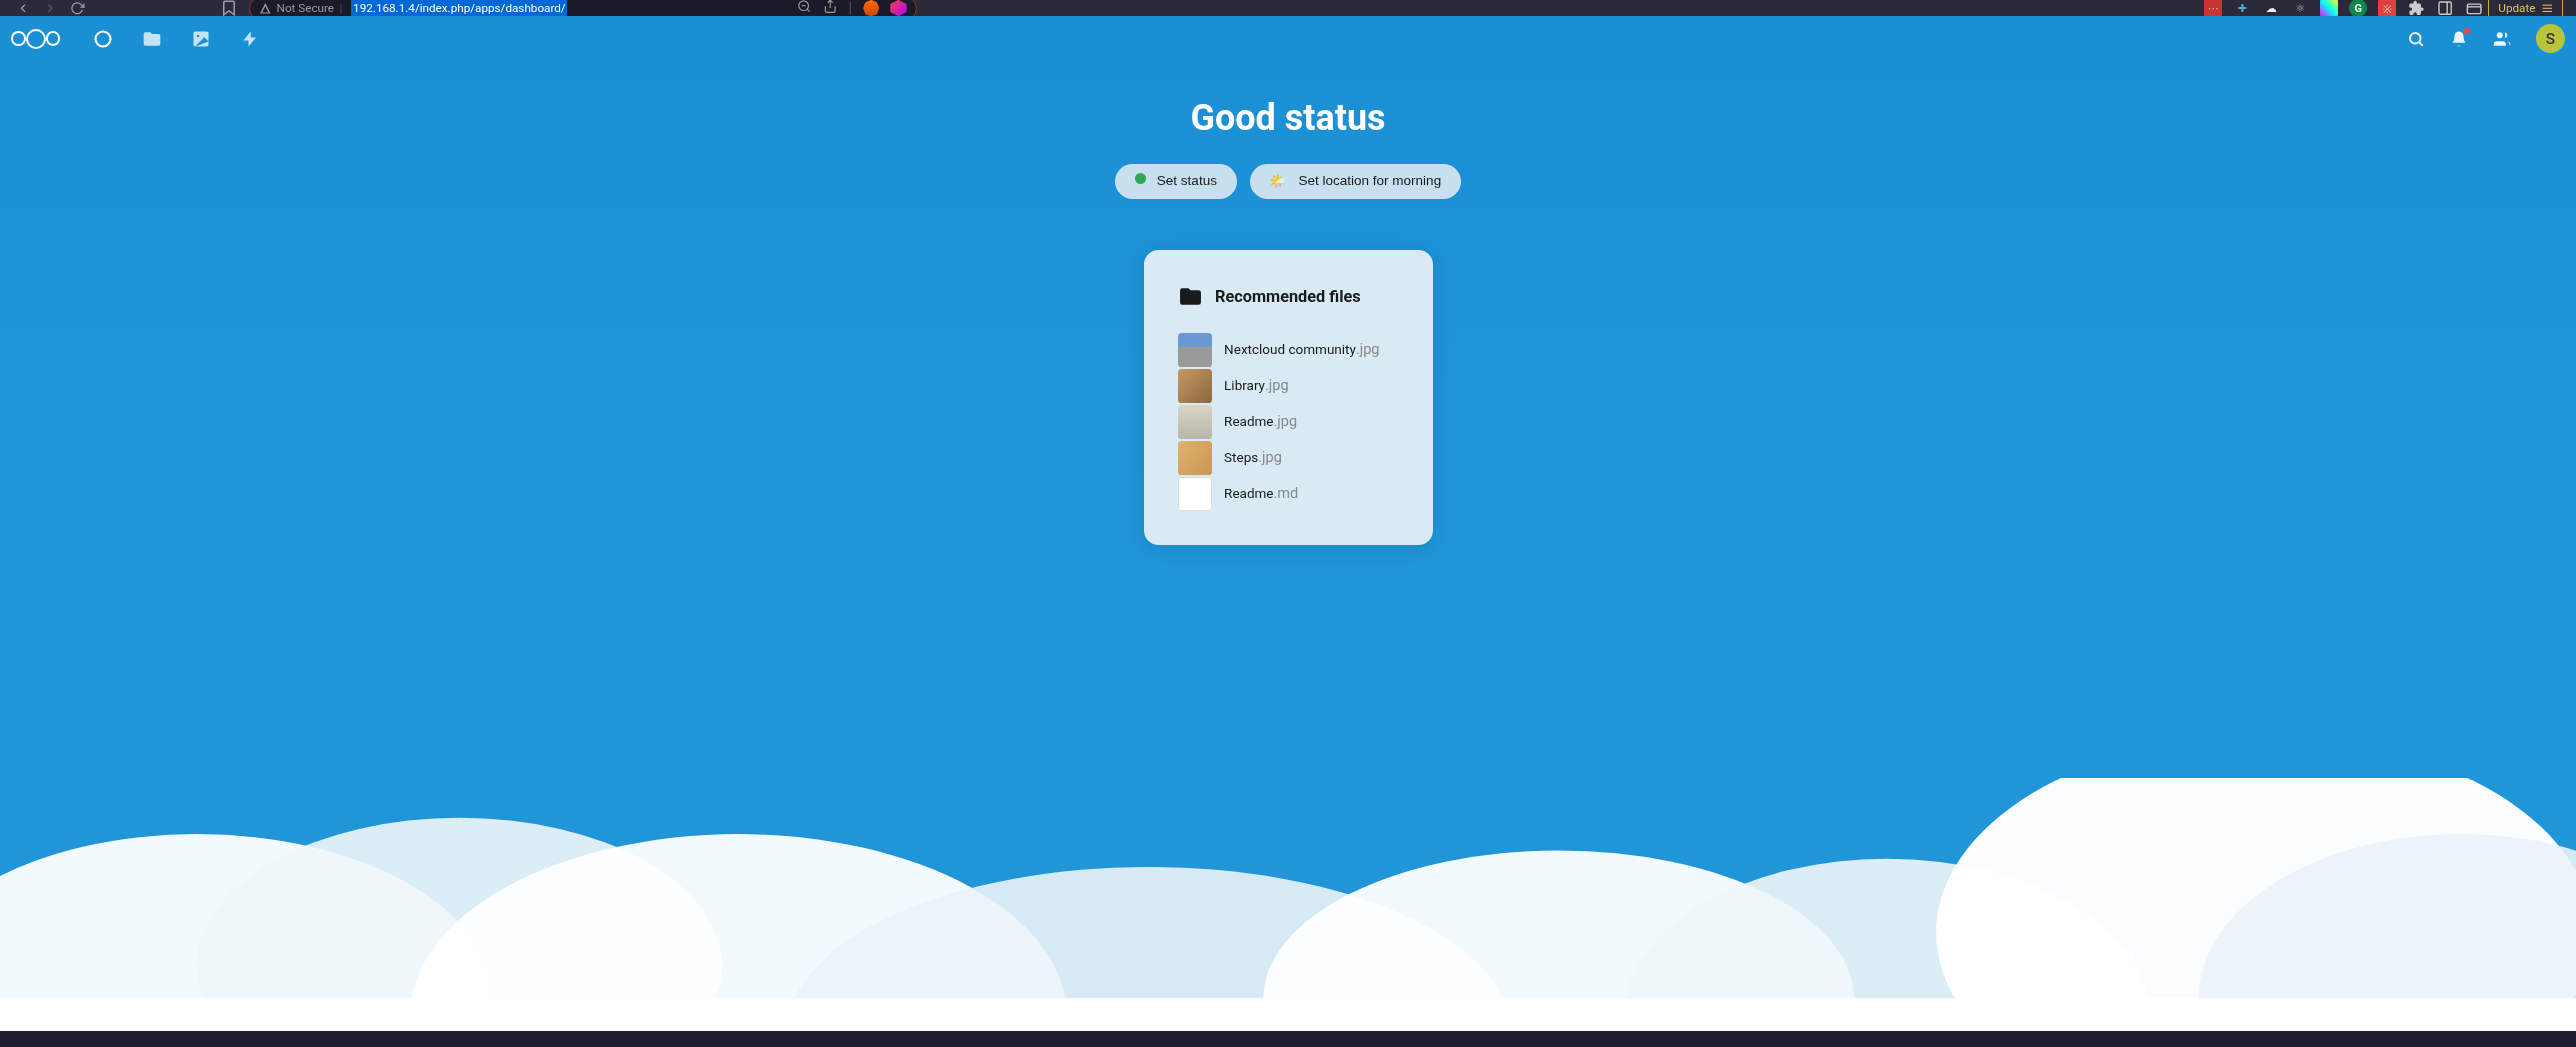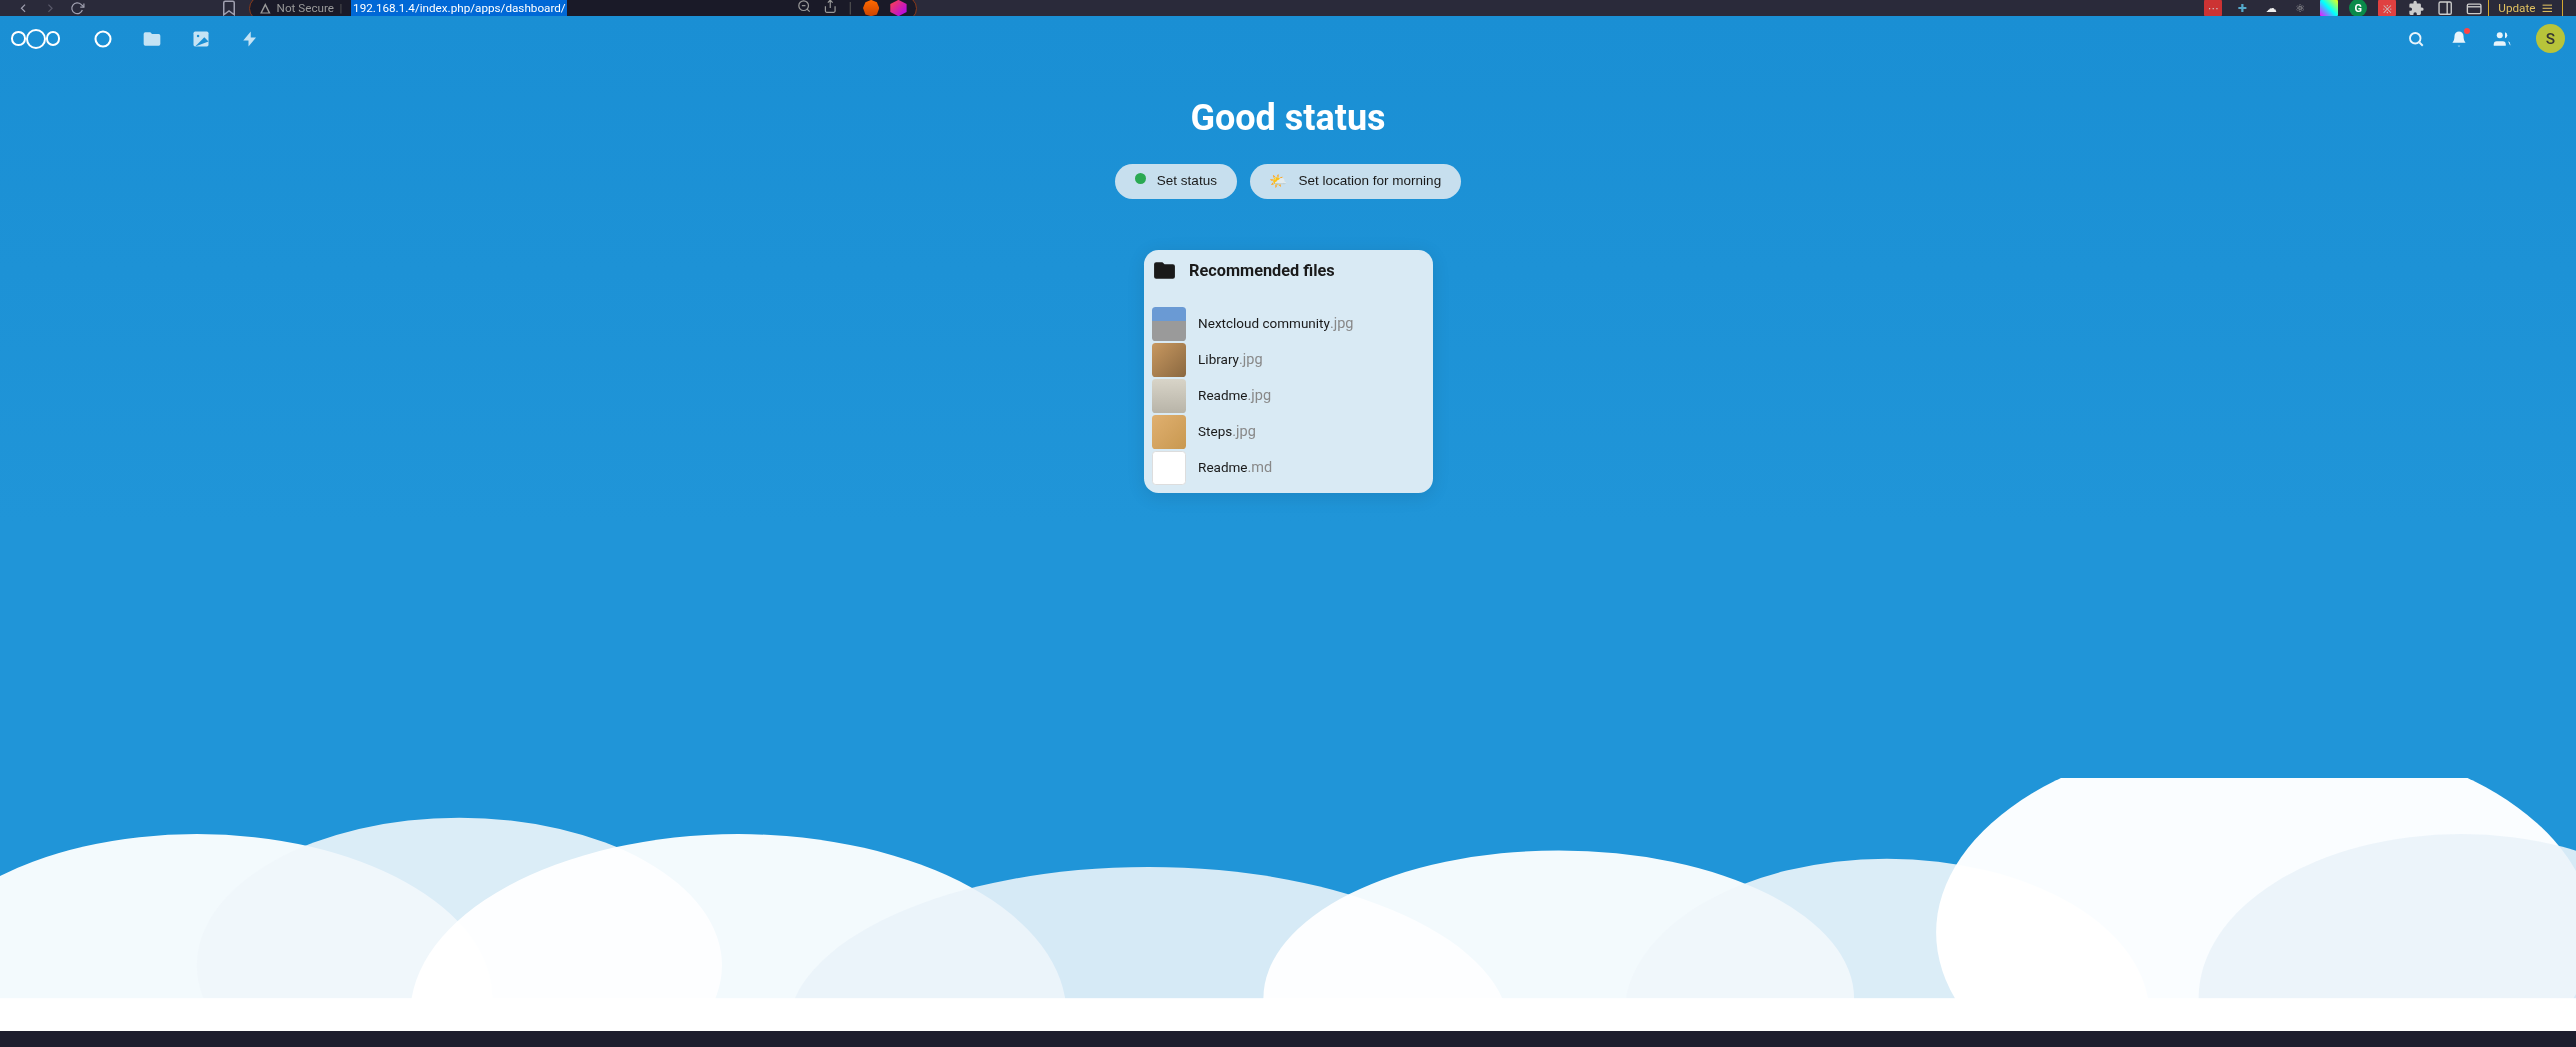--- a/index.html
+++ b/index.html
@@ -252,21 +252,21 @@
       border-radius: 50%;
     }
     .weather-icon {
       font-size: 14.5px;
     }
     
     .widget {
       background: #d9eaf4;
       border-radius: 14.5px;
       width: 289px;
-      padding: 8px;
+      padding: 34px;
       box-shadow: 0 3.6px 18px rgba(0,0,0,0.1);
     }
     .widget-head {
       display: flex;
       align-items: center;
       gap: 12.6px;
       margin-bottom: 23.5px;
     }
     .widget-head svg { width: 25px; height: 25px; }
     .widget-title {

